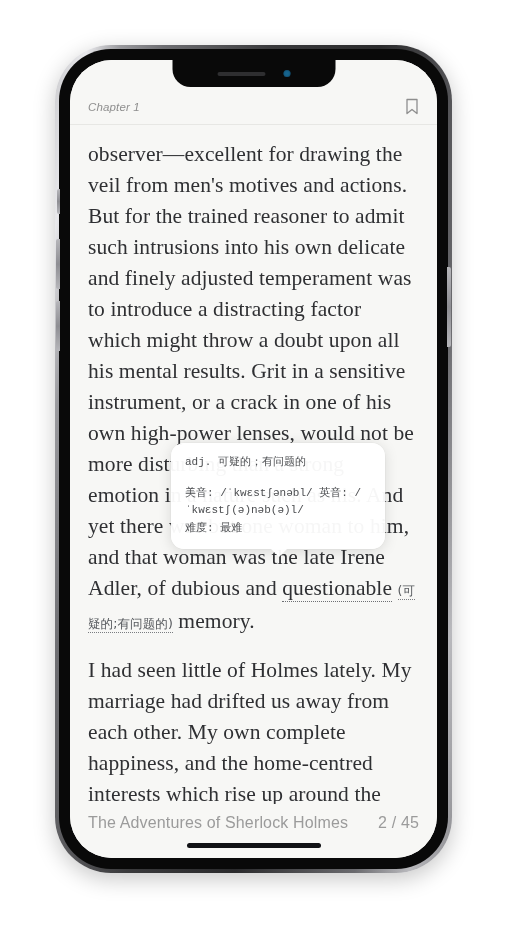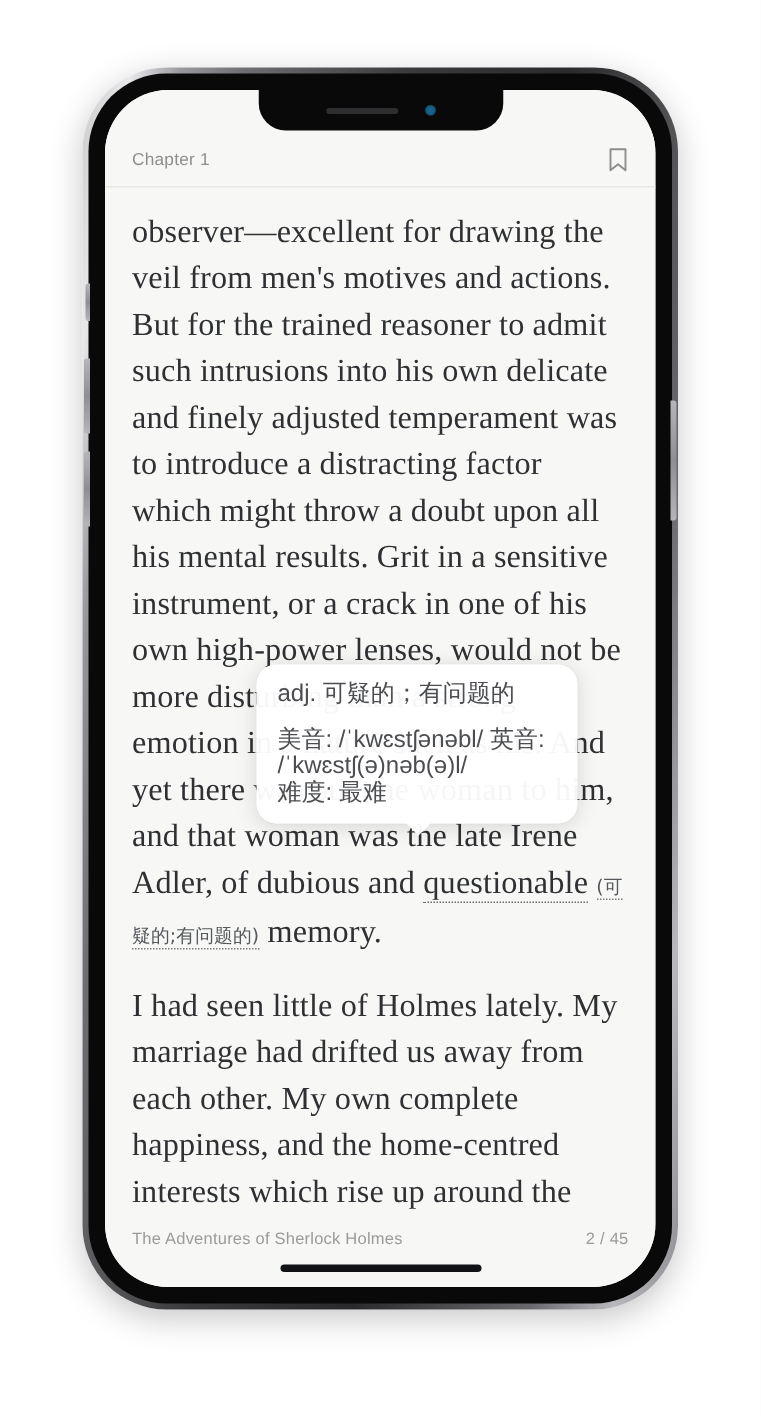--- a/index.html
+++ b/index.html
@@ -114,20 +114,21 @@
   }
 
   #reader-header {
     margin-top: 38px;
     padding: 0 18px 9px 18px;
     display: flex;
     align-items: center;
     justify-content: space-between;
     border-bottom: 1px solid #e7e7e4;
     flex: none;
+    font-style: italic;
   }
   #chapter-label {
     font-size: 11.5px;
     color: #8e8e8e;
     letter-spacing: 0.15px;
   }
   #bookmark-icon { display: block; line-height: 0; }
 
   #reader-body {
     flex: 1;
@@ -174,39 +175,39 @@
   #tooltip-arrow {
     position: absolute;
     bottom: -8px;
     left: 99px;
     width: 0; height: 0;
     border-left: 9px solid transparent;
     border-right: 9px solid transparent;
     border-top: 9px solid rgba(255,255,255,0.955);
   }
   .tip-line {
-    font-family: Liberation Sans, sans-serif;
-    font-size: 16px;
+    font-family: Liberation Mono, monospace;
+    font-size: 11px;
     line-height: 17.5px;
     color: #4b4d50;
   }
   #tip-definition { margin-bottom: 13px; }
   #tip-pron { }
   #tip-difficulty { }
 
   
   #reader-footer {
     flex: none;
     padding: 10px 18px 0 18px;
     display: flex;
     align-items: center;
     justify-content: space-between;
   }
   #book-title, #page-indicator {
-    font-size: 11px;
+    font-size: 16px;
     color: #9b9b9b;
     letter-spacing: 0.15px;
   }
 
   #home-indicator {
     flex: none;
     height: 26px;
     display: flex;
     align-items: center;
     justify-content: center;

